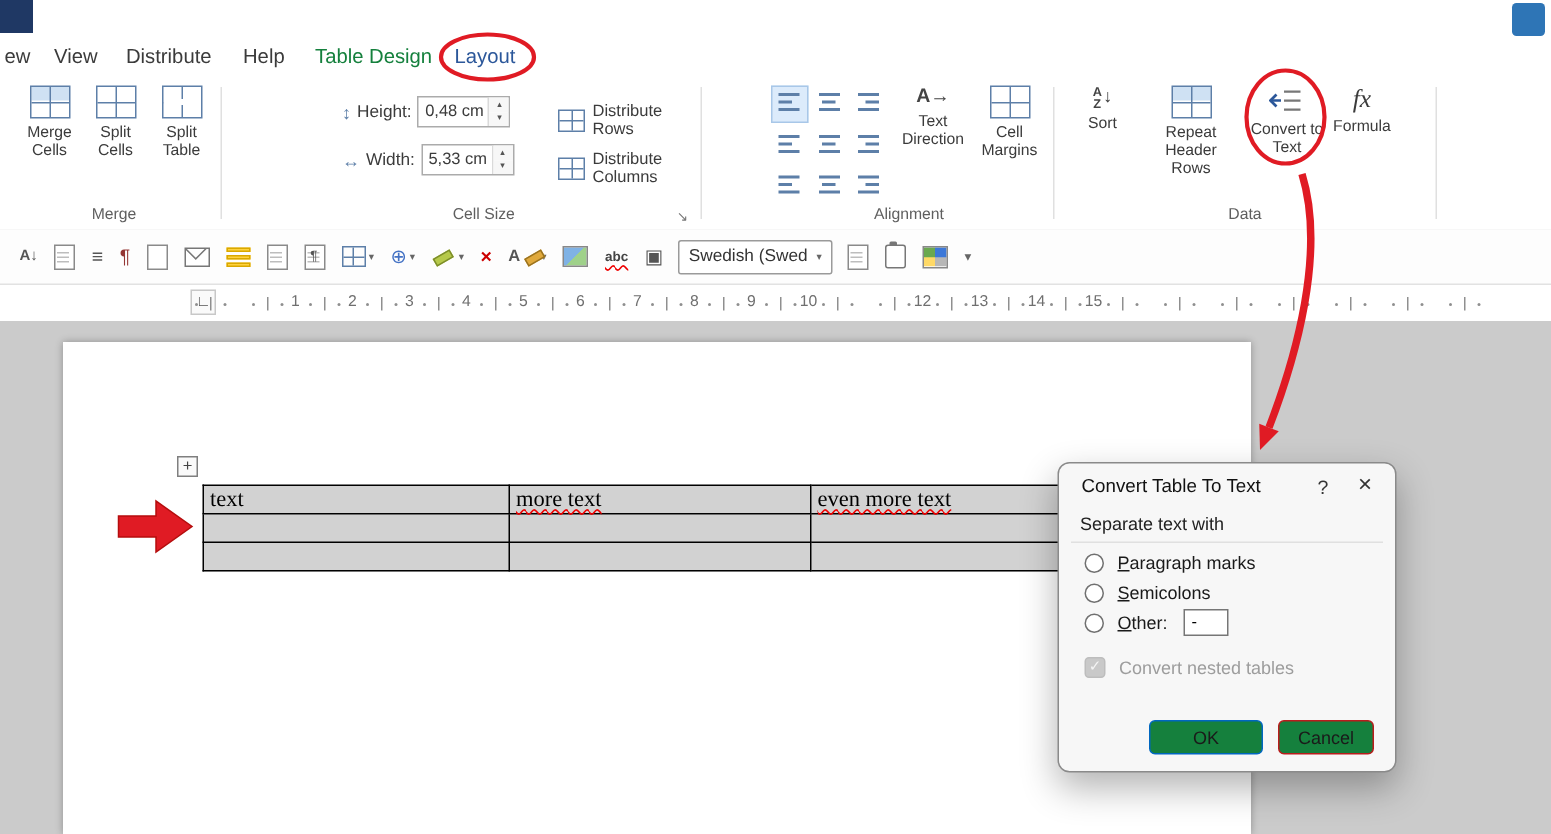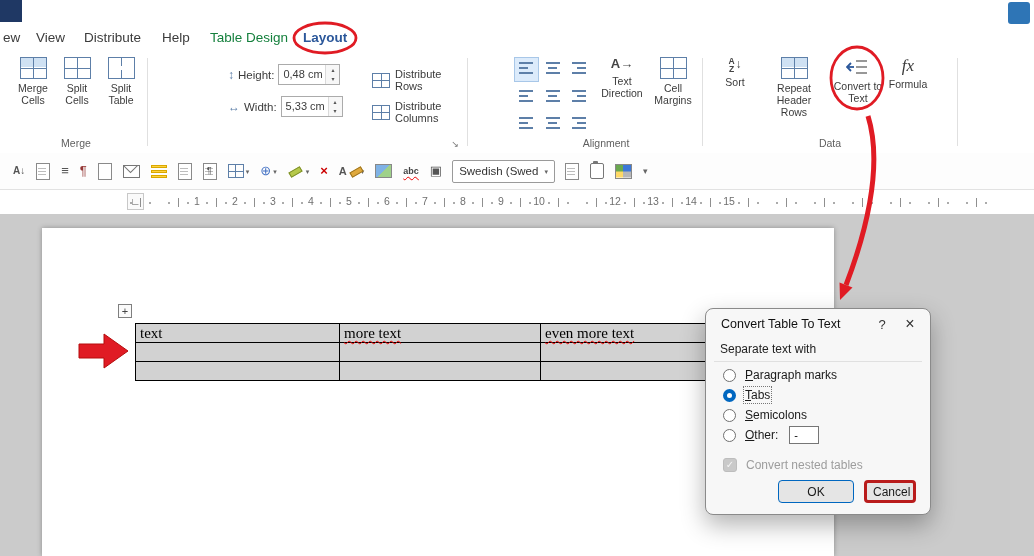--- a/index.html
+++ b/index.html
@@ -6,21 +6,21 @@
   body{width:1034px;height:556px;position:relative;font-family:"Liberation Sans",sans-serif;background:#fff;overflow:hidden}
   button{font-family:inherit;cursor:default}
 
   
   .corner-tl{position:absolute;left:0;top:0;width:22px;height:22px;background:#1f3864}
   .corner-tr{position:absolute;right:4px;top:2px;width:22px;height:22px;background:#2e75b6;border-radius:3px}
 
   
   .menu-item{position:absolute;top:30px;font-size:13.5px;color:#3b3b3b;white-space:nowrap}
   .menu-ctx{color:#15803d}
-  .menu-active{color:#2b579a;font-weight:bold}
+  .menu-active{color:#2b579a;font-weight:normal}
 
   
   .ribbon{position:absolute;top:52px;left:0;width:1034px;height:101px;background:#fff;border-bottom:1px solid #e2e2e2}
   .rsep{position:absolute;top:6px;height:88px;width:1px;background:#e0e0e0}
   .rgroup{position:absolute;top:0;height:100px}
   .gname{position:absolute;bottom:3px;left:0;right:0;text-align:center;font-size:10.5px;color:#5f5f5f}
   .rbtn{position:absolute;top:3px;display:flex;flex-direction:column;align-items:center;gap:3px;background:none;border:none;font-size:10.5px;color:#3b3b3b;padding:2px;line-height:1.15;text-align:center}
   .icon-table{width:25px;height:20px;border:1.3px solid #5d7fa8;background-color:#fff;flex:none;
     background-image:linear-gradient(#5d7fa8,#5d7fa8),linear-gradient(#5d7fa8,#5d7fa8);
     background-size:100% 1px,1px 100%;background-position:0 50%,50% 0;background-repeat:no-repeat}
@@ -118,23 +118,23 @@
   .radio-row.sel .radio-circle{border:4px solid #0067c0}
   .radio-label{font-size:12px;color:#1a1a1a;display:inline-block}
   .radio-label::first-letter{text-decoration:underline}
   .radio-row.sel .radio-label{outline:1px dotted #777;outline-offset:1px}
   .other-input{width:24px;height:16px;border:1px solid #767676;font-size:11px;padding:0 0 0 4px;margin-left:2px;font-family:inherit;box-sizing:content-box}
   .check-row{display:flex;align-items:center;gap:9px;margin:13px 0 0 5px}
   .checkbox{width:14px;height:14px;border-radius:3px;background:#c9c9c9;border:1px solid #bdbdbd;display:flex;align-items:center;justify-content:center;box-sizing:border-box;flex:none}
   .checkmark{font-size:10px;color:#f5f5f5;line-height:1}
   .check-label{color:#9d9d9d;font-size:12px}
   .dlg-buttons{position:absolute;right:14px;bottom:11px;display:flex;gap:10px}
-  .btn{height:23px;border-radius:4px;background:#e5e5e5;font-size:12px;color:#1a1a1a}
+  .btn{height:23px;border-radius:4px;background:#15803d;font-size:12px;color:#1a1a1a}
   .btn-ok{width:76px;border:1px solid #0067c0}
-  .btn-cancel{width:52px;border:3px solid #b91c1c}
+  .btn-cancel{width:64px;border:1px solid #b91c1c}
 
   
   .overlay{position:absolute;left:0;top:0;z-index:10;pointer-events:none}
 </style>
 </head>
 <body>
 
 <div class="corner-tl"></div>
 <div class="corner-tr"></div>
 
@@ -189,20 +189,21 @@
       </span>
     </div>
     <div class="dist-row" style="left:222px;top:16px">
       <span class="dist-icon"></span>
       <span>Distribute Rows</span>
     </div>
     <div class="dist-row" style="left:222px;top:48px">
       <span class="dist-icon"></span>
       <span>Distribute Columns</span>
     </div>
+    <span class="gname" style="left:30px">Cell Size</span>
     <button class="launcher">↘</button>
   </div>
 
   <div class="rsep" style="left:467px"></div>
 
   <div class="rgroup" style="left:470px;width:232px">
     <div class="al-grid">
         <div class="al-btn al-tl on">
           <span class="bar b1"></span>
           <span class="bar b2"></span>
@@ -497,24 +498,20 @@
     <button class="dlg-help">?</button>
     <button class="dlg-close">×</button>
   </div>
   <div class="dlg-body">
     <div class="dlg-grouplabel">Separate text with</div>
     <div class="dlg-sep"></div>
     <div class="radio-row">
       <span class="radio-circle"></span>
       <span class="radio-label">Paragraph marks</span>
     </div>
-    <div class="radio-row sel">
-      <span class="radio-circle"></span>
-      <span class="radio-label">Tabs</span>
-    </div>
     <div class="radio-row">
       <span class="radio-circle"></span>
       <span class="radio-label">Semicolons</span>
     </div>
     <div class="radio-row">
       <span class="radio-circle"></span>
       <span class="radio-label">Other:</span>
       <input class="other-input" value="-" style="">
     </div>
     <div class="check-row">

